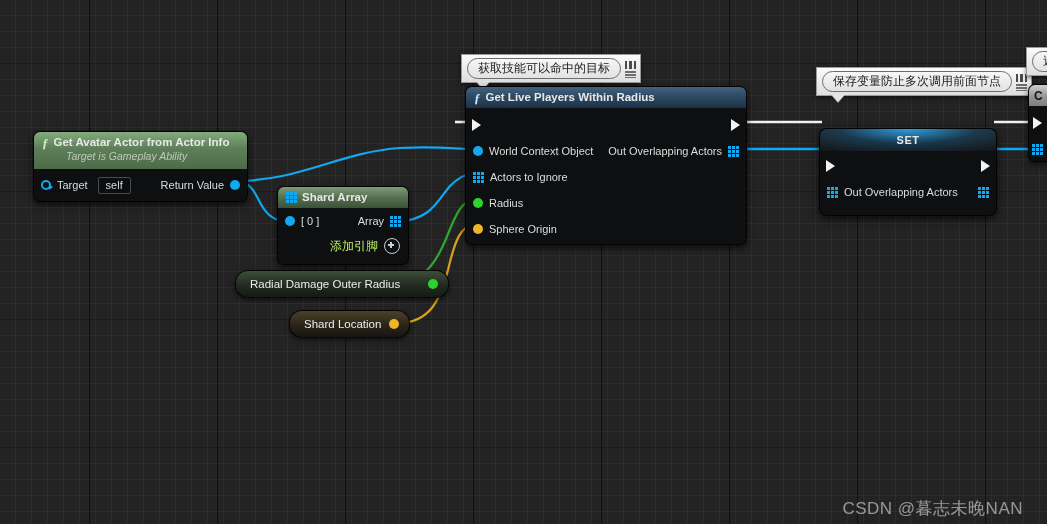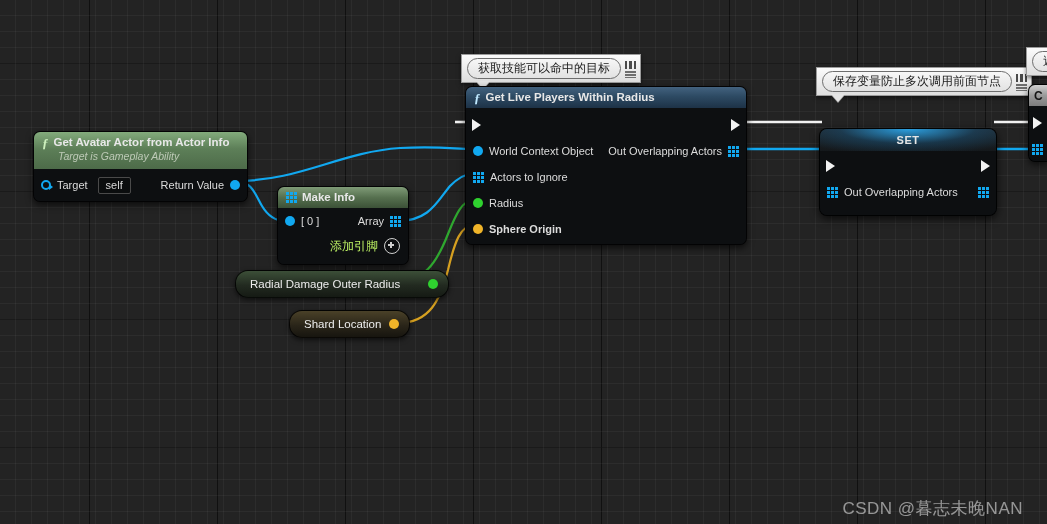--- a/index.html
+++ b/index.html
@@ -63,21 +63,21 @@
     display: flex;
     align-items: center;
     gap: 5px;
     line-height: 15px;
   }
   .hdr-sub {
     font-size: 10.5px;
     font-style: italic;
     font-weight: normal;
     color: #cfd8c8;
-    margin-left: 16px;
+    margin-left: 24px;
     line-height: 13px;
     opacity: .85;
   }
   .hdr-green {
     background: linear-gradient(to bottom, #83ab7c 0%, #5d7f58 45%, #4d6b49 100%);
   }
   .hdr-blue {
     background: linear-gradient(to bottom, #43627f 0%, #2d4a63 45%, #1d3247 100%);
   }
   .hdr-arr {
@@ -408,21 +408,21 @@
           <b></b>
           <b></b>
           <b></b>
           <b></b>
         <s></s>
           <b></b>
           <s></s>
           <b></b>
           <s></s>
       </span>
-      <span>Make Info</span>
+      <span>Shard Array</span>
     </div>
     <div class="node-body" style="height:56px;">
       <div class="pin-row" style="height:26px;">
         <span class="pin-left">
           <span class="p-dot blue"></span>
           <span>[ 0 ]</span>
         </span>
         <span class="pin-right">
           <span>Array</span>
           <span class="p-grid-wrap">
@@ -557,21 +557,21 @@
         </span>
       </div>
 
       <div class="pin-row" style="height:26px;">
         <span class="pin-left">
           <span class="p-dot green"></span>
           <span>Radius</span>
         </span>
       </div>
 
-      <div class="pin-row" style="height:26px;font-weight:bold;">
+      <div class="pin-row" style="height:26px;">
         <span class="pin-left">
           <span class="p-dot yellow"></span>
           <span>Sphere Origin</span>
         </span>
       </div>
 
     </div>
   </div>
 
   <div class="set-node" style="left:819px; top:88px; width:176px;margin-top:40px;">

